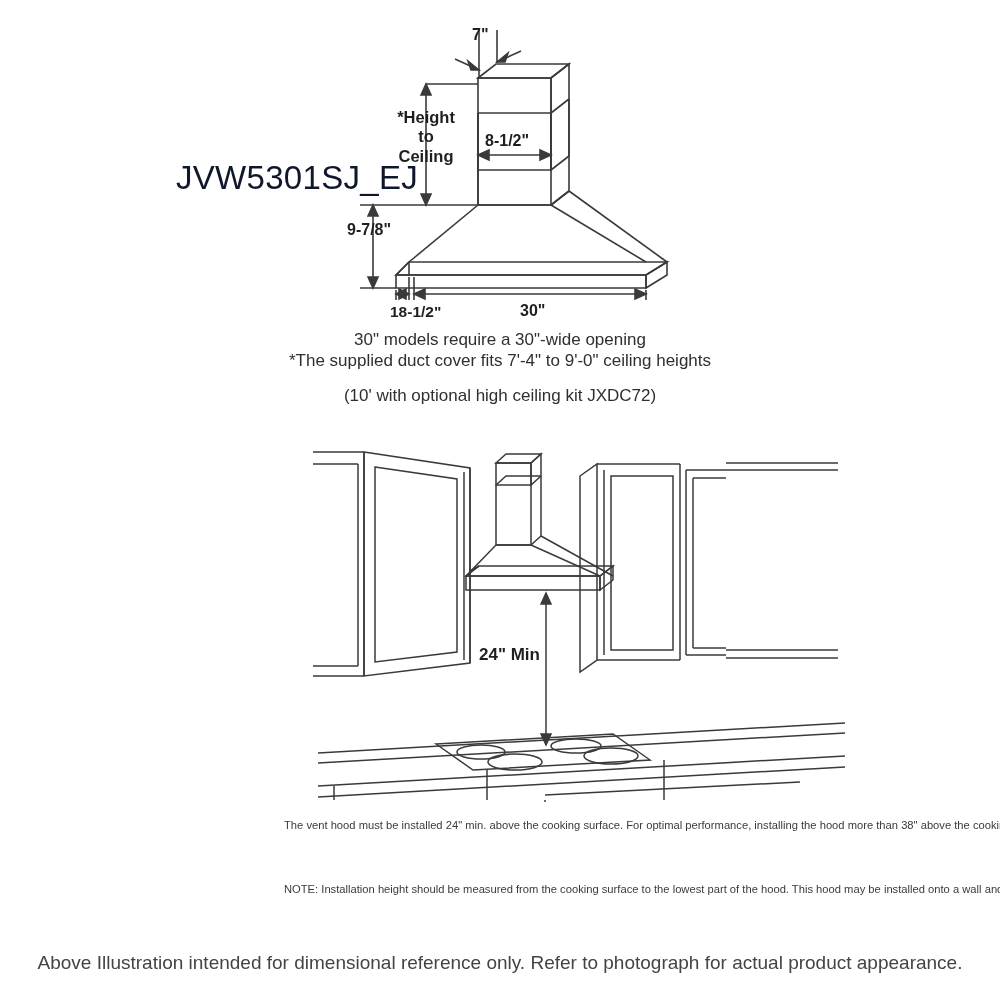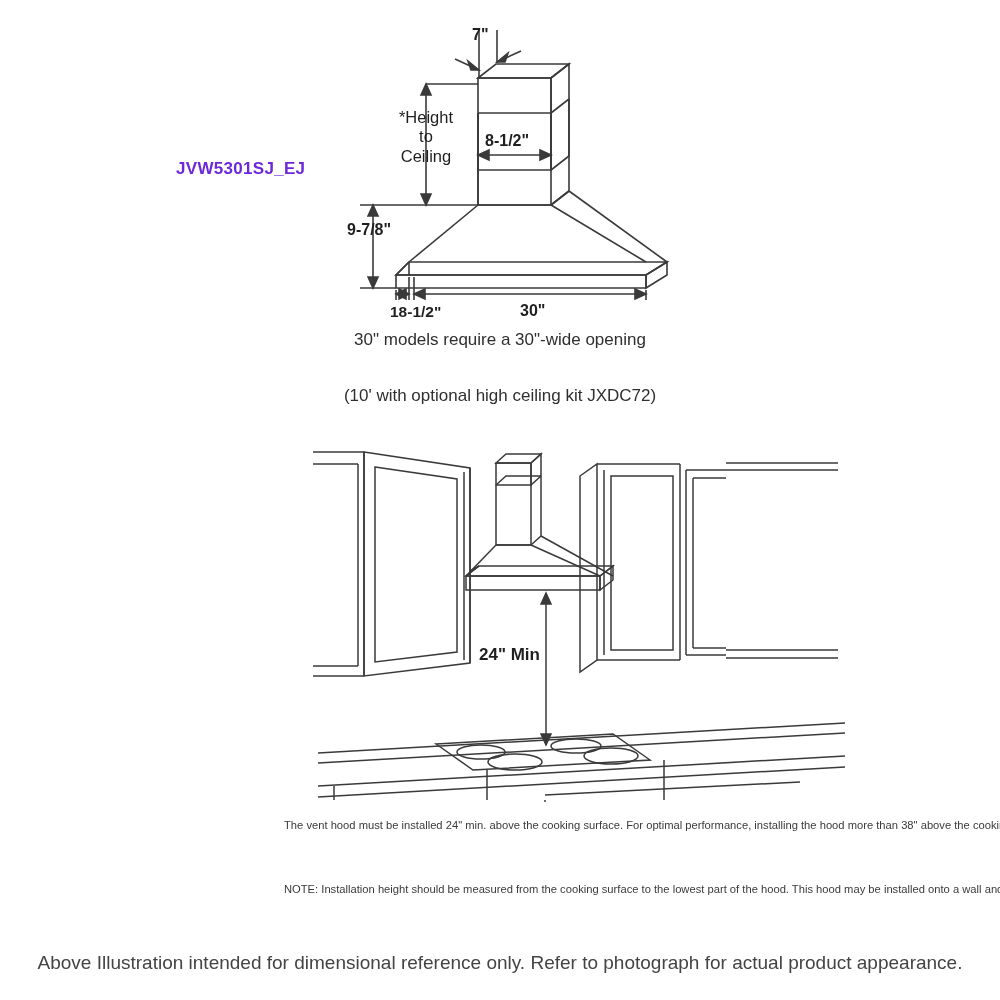--- a/index.html
+++ b/index.html
@@ -27,24 +27,23 @@
     width: 1000px;
     height: 1000px;
   }
   .lbl {
     position: absolute;
     white-space: pre;
     line-height: 1.18;
     color: #2b2b2b;
   }
   .model-no {
-    font-size: 17px;
+    font-size: 33px;
     letter-spacing: 0.3px;
-    color: #6d28d9;
-    font-weight: bold;
+    color: #0f172a;
   }
   .dim {
     font-size: 16px;
     font-weight: bold;
     color: #1f1f1f;
   }
   .dim-sm {
     font-size: 15.5px;
     font-weight: bold;
     color: #1f1f1f;
@@ -227,33 +226,34 @@
       <path d="M334,786 L334,800"></path>
       <path d="M545,800 L545,802"></path>
       <path d="M545,795 L800,782"></path>
     </g>
   </svg>
 
   <div class="lbl model-no" style="left:176px; top:159px;">JVW5301SJ_EJ</div>
 
   <div class="lbl dim" style="left:472px; top:26px;">7"</div>
 
-  <div class="lbl ht-ceiling" style="left:387px; top:108px; width:78px;">*Height
+  <div class="lbl ht-ceiling" style="left:387px; top:108px; width:78px;font-weight:bold;">*Height
 to
 Ceiling</div>
 
   <div class="lbl dim" style="left:485px; top:132px;">8-1/2"</div>
 
   <div class="lbl dim" style="left:347px; top:221px;">9-7/8"</div>
 
   <div class="lbl dim-sm" style="left:390px; top:303px;">18-1/2"</div>
 
   <div class="lbl dim" style="left:520px; top:302px;">30"</div>
 
   <div class="lbl caption" style="top:330px;">30" models require a 30"-wide opening</div>
+  <div class="lbl caption" style="top:351px;">*The supplied duct cover fits 7'-4" to 9'-0" ceiling heights</div>
   <div class="lbl caption" style="top:372px;margin-top:14px;">(10' with optional high ceiling kit JXDC72)</div>
 
   <div class="lbl dim" style="left:479px; top:645px; font-size:17px;">24" Min</div>
 
   <div class="lbl fineprint" style="left:284px; top:818px;">The vent hood must be installed 24" min. above the cooking surface. For optimal performance, installing the hood more than 38" above the cooking surface is not recommended. The hood installation height above the cooking surface depends upon ceiling height. The telescopic duct cover conceals the ductwork running from the top of the hood to the ceiling.</div>
 
   <div class="lbl fineprint" style="left:284px; top:882px;">NOTE: Installation height should be measured from the cooking surface to the lowest part of the hood. This hood may be installed onto a wall and vented to the outdoors, or it can be installed for recirculating operation. Parts for recirculating operation are supplied with the hood. However, when installed for recirculating operation, the optional charcoal Filter JXCF72 will need to be purchased separately.</div>
 
   <div class="lbl footer-note" style="top:952px;">Above Illustration intended for dimensional reference only. Refer to photograph for actual product appearance.</div>
 

